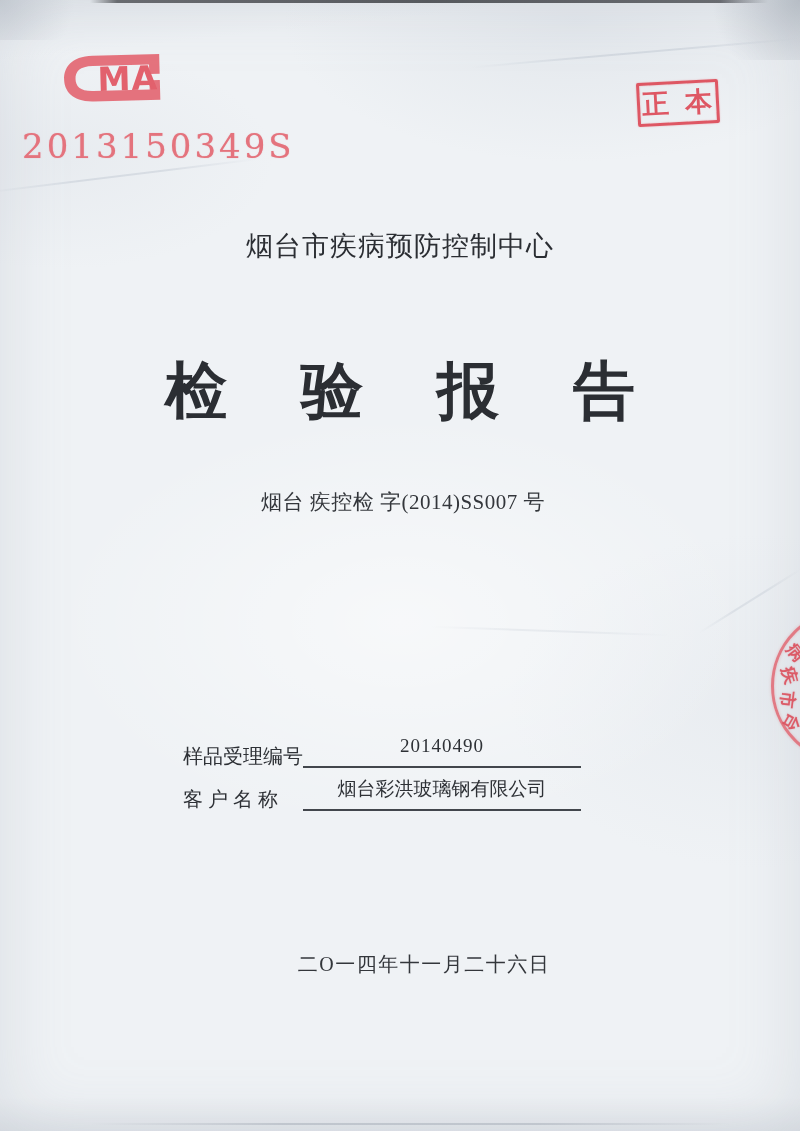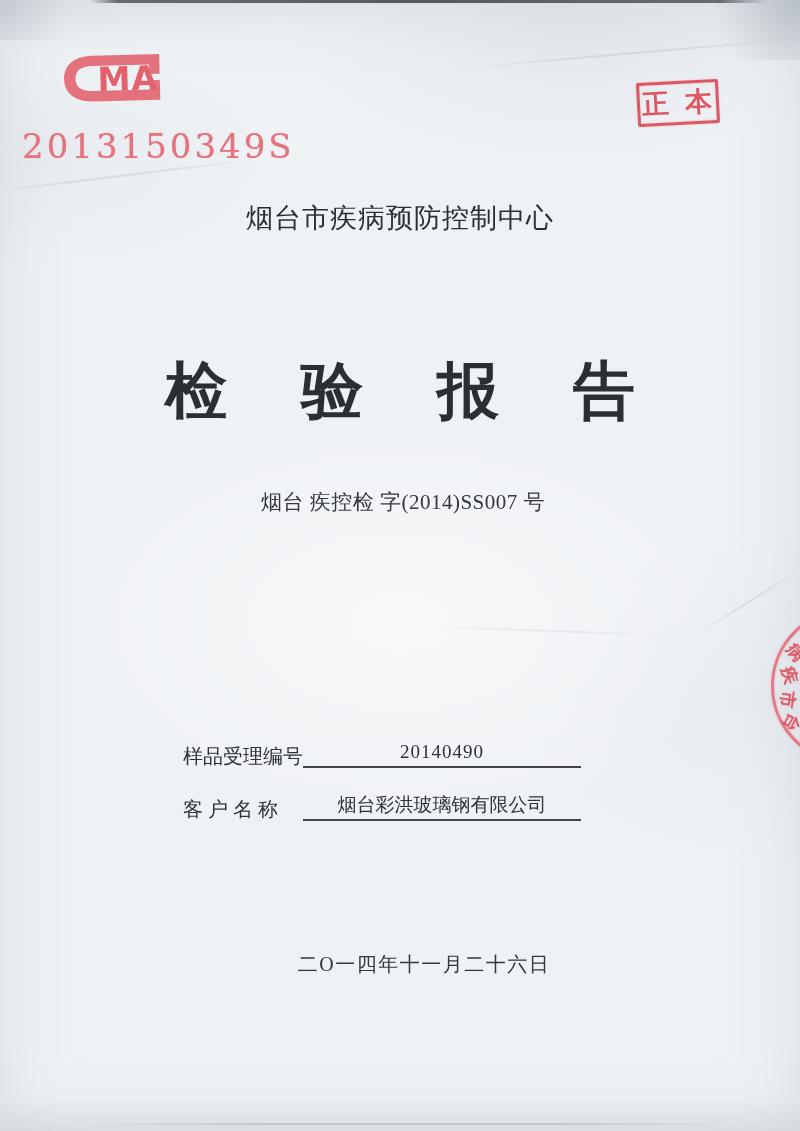--- a/index.html
+++ b/index.html
@@ -65,21 +65,21 @@
     display:flex;align-items:center;justify-content:center;
     color:#dd4b58;opacity:.92;
     box-shadow:0 0 2px rgba(221,75,88,0.35), inset 0 0 2px rgba(221,75,88,0.35);
   }
   .original-stamp span{
     font-size:27px;font-weight:700;letter-spacing:16px;padding-left:14px;
     white-space:nowrap;line-height:1;
   }
 
   .org-title{
-    position:absolute;left:0;top:200px;width:800px;
+    position:absolute;left:0;top:228px;width:800px;
     text-align:center;font-size:27px;letter-spacing:1px;color:#2b2e33;
   }
   .report-title{
     position:absolute;left:0;top:357px;width:800px;
     display:flex;justify-content:center;gap:74px;
     font-size:62px;font-weight:700;color:#2b2e33;line-height:1.1;
   }
   .report-no{
     position:absolute;left:0;top:488px;width:800px;box-sizing:border-box;
     text-align:center;padding-left:6px;
@@ -97,30 +97,30 @@
     color:rgba(219,77,90,0.85);line-height:1;
     text-shadow:0 0 1.5px rgba(219,77,90,0.5);
   }
   .sc0{left:13px;top:33px;transform:rotate(52deg);}
   .sc1{left:7px;top:56px;transform:rotate(74deg);}
   .sc2{left:5px;top:80px;transform:rotate(97deg);}
   .sc3{left:9px;top:103px;transform:rotate(120deg);}
 
   
   .form{position:absolute;left:183px;top:741px;width:420px;}
-  .form-row{display:flex;align-items:flex-end;margin-bottom:26px;height:27px;}
+  .form-row{display:flex;align-items:flex-end;margin-bottom:16px;height:27px;}
   .field-label{
     display:inline-block;width:120px;white-space:pre;
     font-size:20px;color:#2e3136;flex:none;line-height:1.2;
   }
   .field-value{
     display:inline-block;width:278px;flex:none;
     border-bottom:2px solid #42464c;
     text-align:center;font-size:19px;color:#2e3136;
-    white-space:nowrap;padding-bottom:3px;line-height:1.15;
+    white-space:nowrap;padding-bottom:9px;line-height:1.15;
   }
   .form-row:first-child .field-value{letter-spacing:1px;}
 
   .report-date{
     position:absolute;left:0;top:951px;width:800px;box-sizing:border-box;
     text-align:center;padding-left:48px;
     font-size:20px;letter-spacing:1.5px;color:#33363b;
   }
 </style>
 </head>

